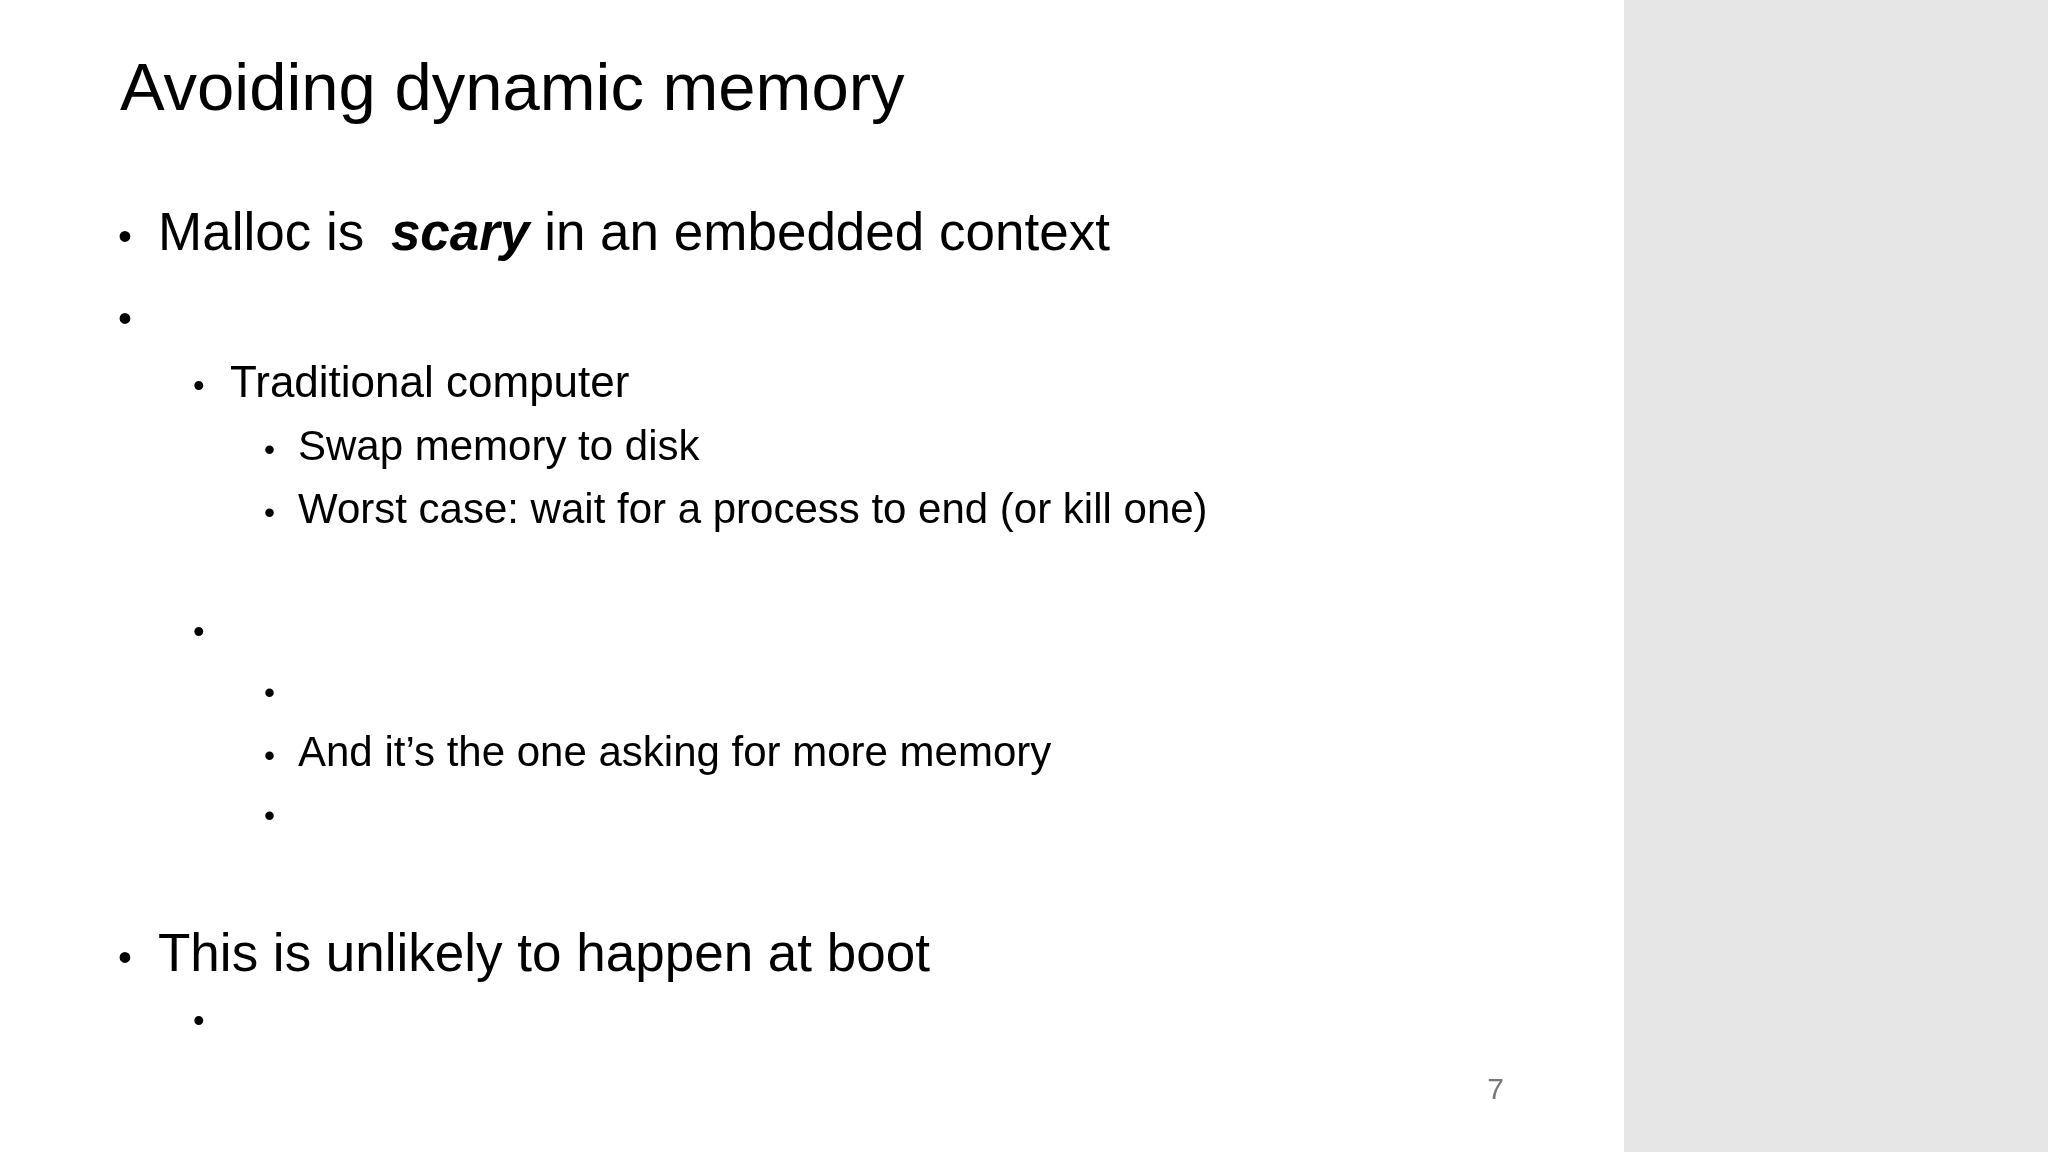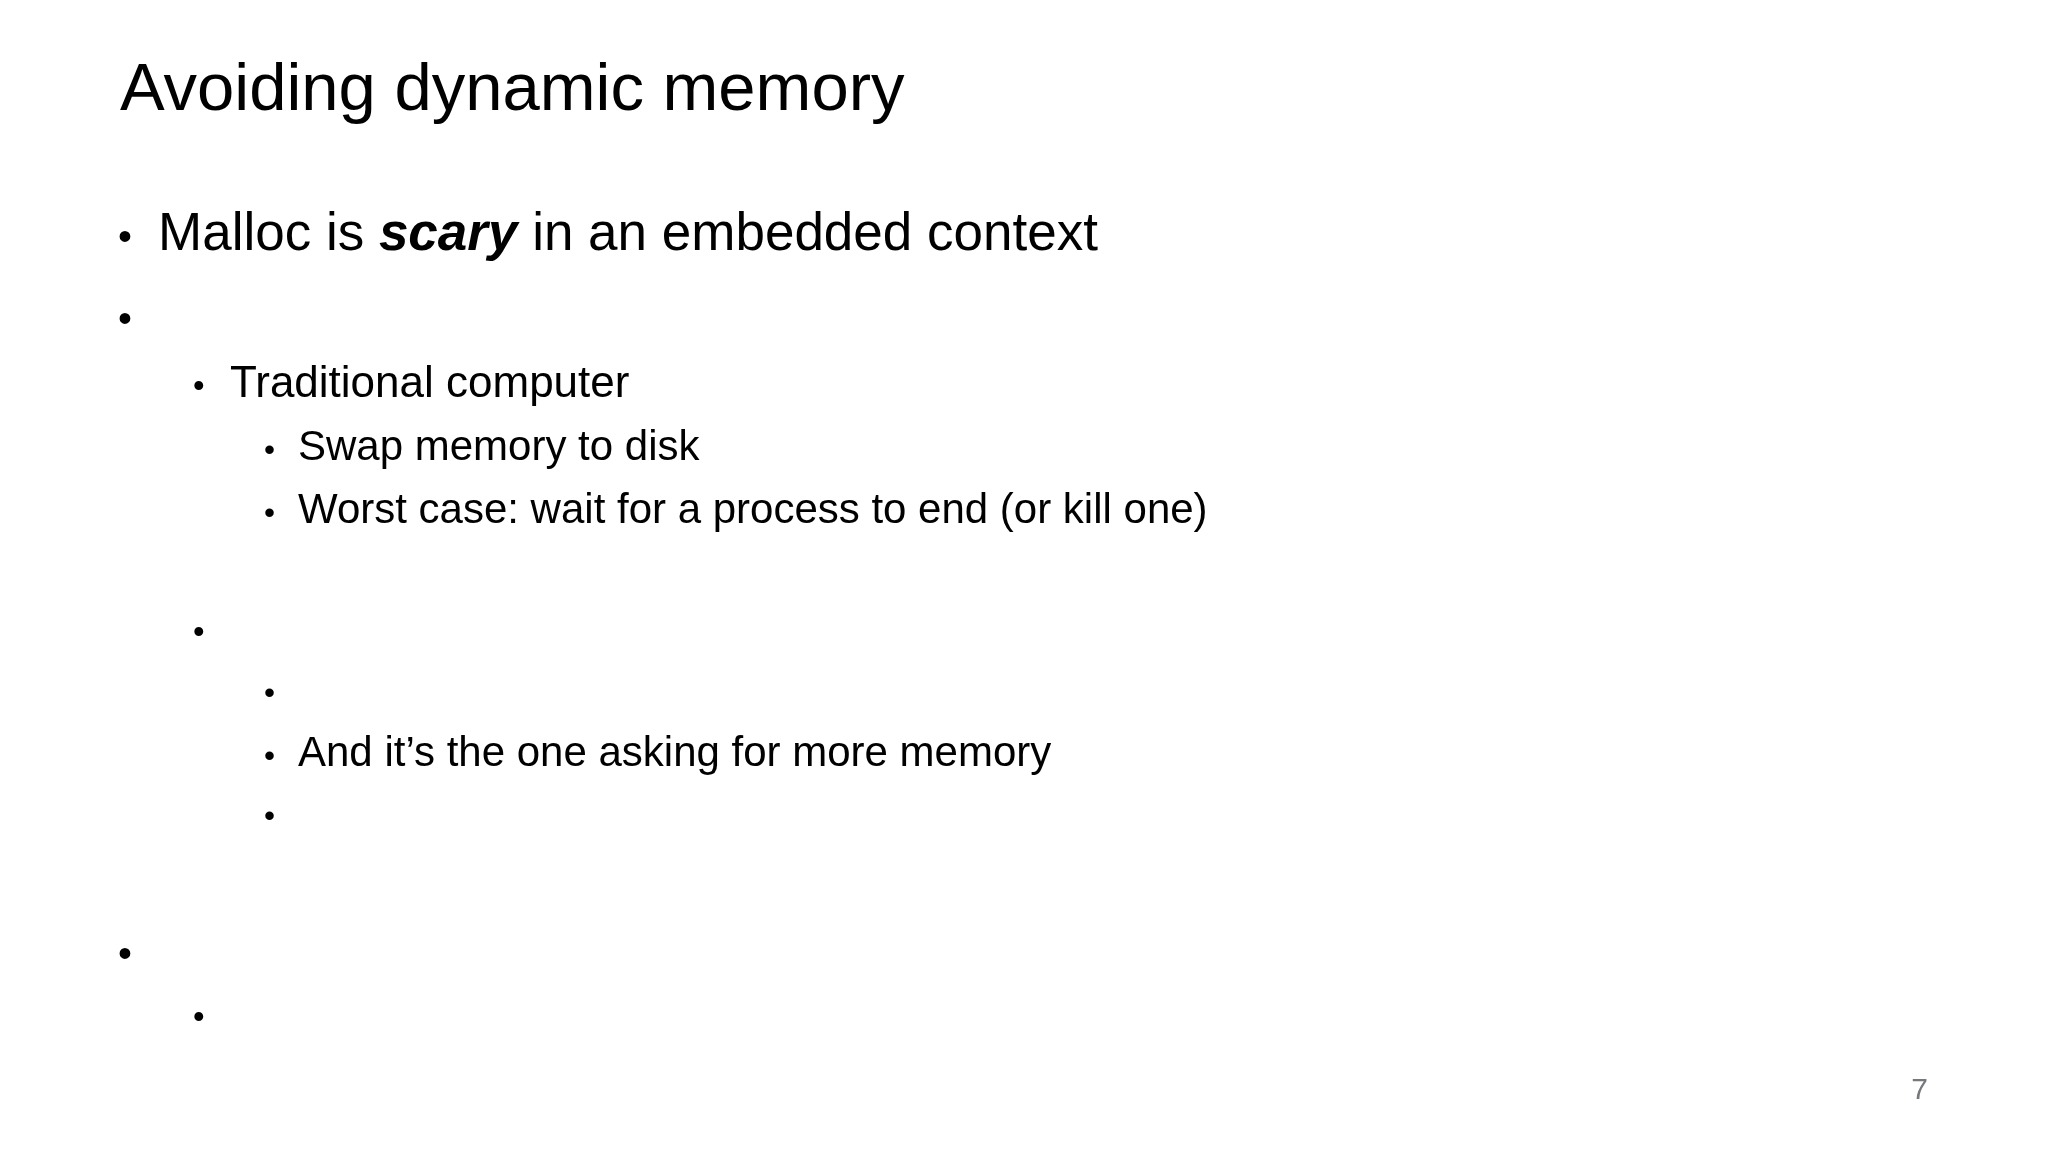--- a/index.html
+++ b/index.html
@@ -2,21 +2,21 @@
 <html><head>
 <meta charset="utf-8">
 <style>
   html, body {
     margin: 0;
     padding: 0;
     background: #e6e6e6;
   }
   .slide {
     position: relative;
-    width: 2048px;
+    width: 1624px;
     height: 1152px;
     background: #ffffff;
     overflow: hidden;
     font-family: "Liberation Sans", "DejaVu Sans", sans-serif;
     color: #000000;
   }
   .title {
     position: absolute;
     left: 120px;
     top: 48px;
@@ -47,20 +47,21 @@
   .l1 .bullet { width: 40px; }
   .l1:not(:first-child) { margin-top: 14px; }
   .l2 { padding-left: 193px; font-size: 44px; line-height: 60px; }
   .l2 .bullet { width: 37px; }
   .l3 { padding-left: 264px; font-size: 42px; line-height: 60px; }
   .l3 .bullet { width: 34px; }
   .gap { height: 60px; }
   .em-bold-italic {
     font-weight: 700;
     font-style: italic;
+    margin-left: 12px;
   }
   .page-number {
     position: absolute;
     right: 120px;
     bottom: 46px;
     font-size: 30px;
     color: #76797c;
   }
 </style>
 </head>
@@ -98,19 +99,20 @@
       <div class="row l3">
         <span class="bullet">•</span>
         <span class="text">And it’s the one asking for more memory</span>
       </div>
       <div class="row l3">
         <span class="bullet">•</span>
       </div>
       <div class="gap"></div>
       <div class="row l1">
         <span class="bullet">•</span>
+        <span class="text">This is unlikely to happen at boot</span>
       </div>
       <div class="row l2">
         <span class="bullet">•</span>
       </div>
     </div>
   <div class="page-number" style="color: rgb(118, 121, 124);">7</div>
 </div>
 
 </body></html>

